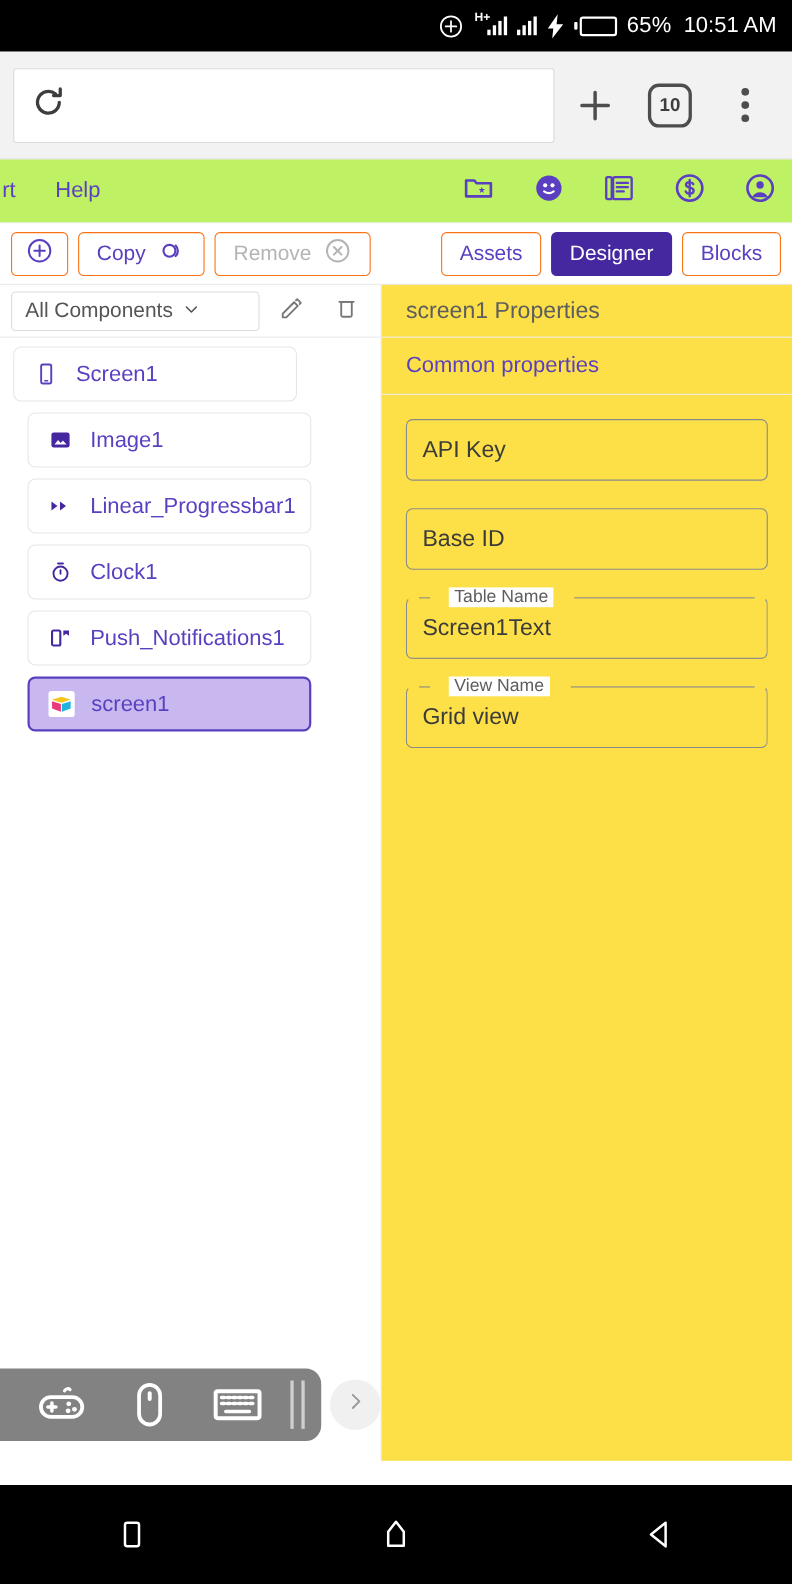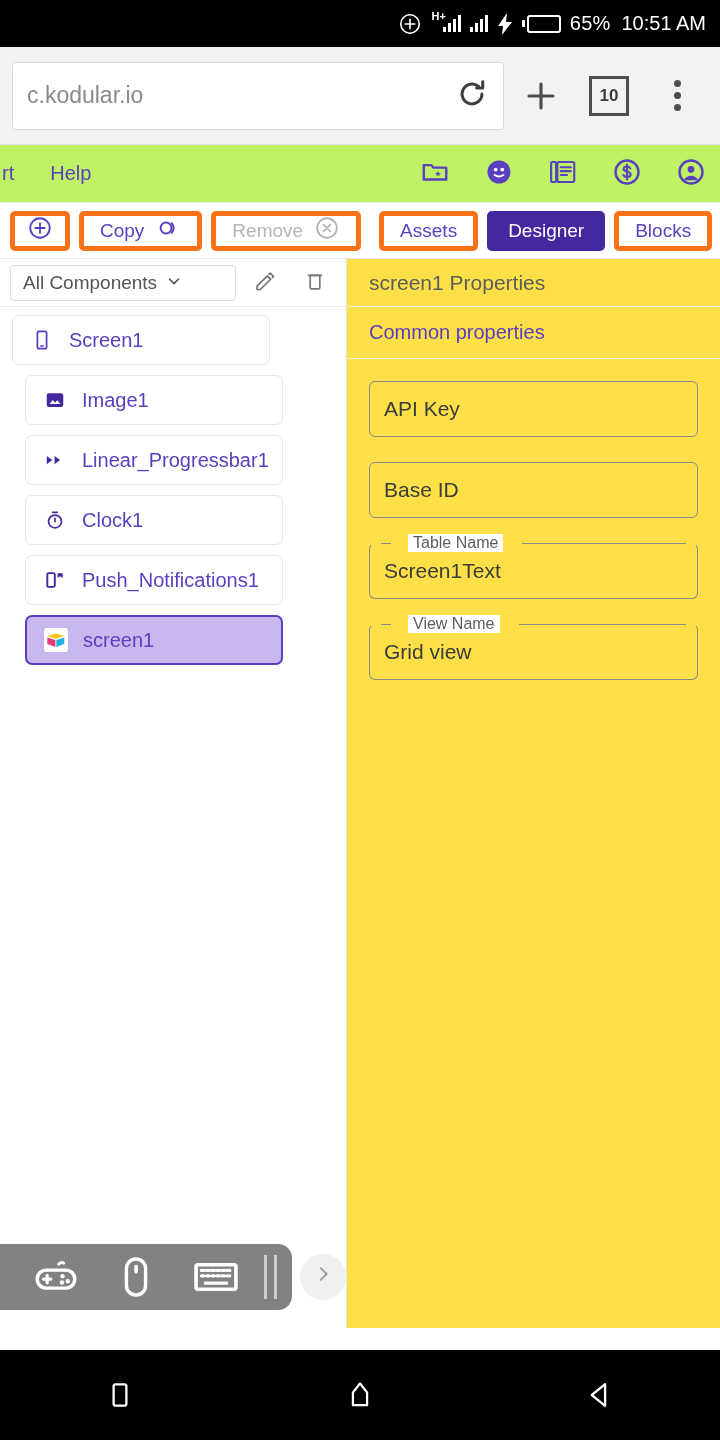--- a/index.html
+++ b/index.html
@@ -43,21 +43,21 @@
   }
   .urlbox {
     flex: 1; height: 68px; background: #fff;
     border: 1px solid #dadada; border-radius: 3px;
     display: flex; align-items: center; padding: 0 14px;
   }
   .urltext { flex: 1; font-size: 23px; color: #8a8a8a; }
   .icon-btn { width: 62px; height: 68px; display: flex;
               align-items: center; justify-content: center; }
   .tabcount {
-    width: 40px; height: 40px; border: 3px solid #4d4d4d; border-radius: 0;
+    width: 40px; height: 40px; border: 3px solid #4d4d4d; border-radius: 10px;
     display: flex; align-items: center; justify-content: center;
     font-size: 17px; font-weight: bold; color: #3d3d3d;
   }
   .kebab { display: flex; flex-direction: column; gap: 5px; }
   .kebab span { width: 7px; height: 7px; border-radius: 50%; background: #4d4d4d; }
 
   
   .menustrip {
     height: 58px; background: #bef264; display: flex; align-items: center;
     padding: 0 14px; border-bottom: 1px solid #eee;
@@ -66,21 +66,21 @@
   .menu-item { font-size: 20px; color: #5a3fc0; }
   .menu-clip { margin-left: -12px; }
   .menu-right { margin-left: auto; display: flex; align-items: center; gap: 34px; }
 
   
   .toolbar {
     height: 56px; background: #fff; display: flex; align-items: center;
     gap: 9px; padding: 0 10px; border-bottom: 1px solid #e8e8e8;
   }
   .tb-btn {
-    height: 40px; border: 5px solid #f97316; border-radius: 5px;
+    height: 40px; border: 1px solid #f97316; border-radius: 5px;
     background: #fff; display: flex; align-items: center; justify-content: center;
     gap: 11px; padding: 0 16px; font-size: 19px; color: #5a3fc0; white-space: nowrap;
   }
   .tb-btn.icon-only { padding: 0 12px; }
   .tb-btn.disabled { color: #b4b4b4; }
   .tb-btn.primary { background: #4527a0; color: #fff; border-color: #4527a0; }
   .tb-spacer { flex: 1; }
 
   
   .body-split { display: flex; height: 1069px; }
@@ -210,21 +210,20 @@
     <span class="batt">
       <span class="batt-nub-l"></span>
       <span class="batt-body"><span class="batt-fill"></span></span>
     </span>
     <span class="sb-text">65%</span>
     <span class="sb-time">10:51 AM</span>
   </div>
 
   <div class="browserbar">
     <div class="urlbox">
-      <span class="urltext">c.kodular.io</span>
       <span>
         <svg width="34" height="34" viewBox="0 0 24 24">
           <path d="M19 12a7 7 0 1 1-2.4-5.3" fill="none" stroke="#3d3d3d" stroke-width="2.1" stroke-linecap="round"></path>
           <path d="M19.6 3.4v4.3h-4.3" fill="none" stroke="#3d3d3d" stroke-width="2.1" stroke-linecap="round" stroke-linejoin="round"></path>
         </svg>
       </span>
     </div>
     <div class="icon-btn">
       <svg width="36" height="36" viewBox="0 0 24 24">
         <path d="M12 4v16M4 12h16" stroke="#4d4d4d" stroke-width="2.1" stroke-linecap="round"></path>

